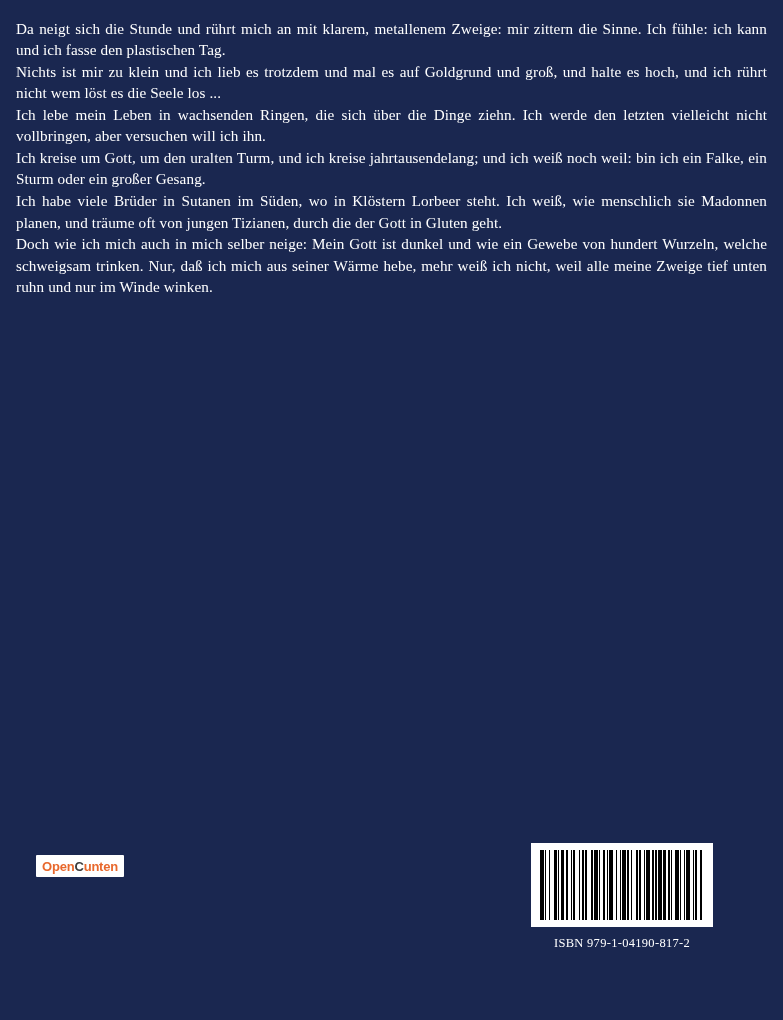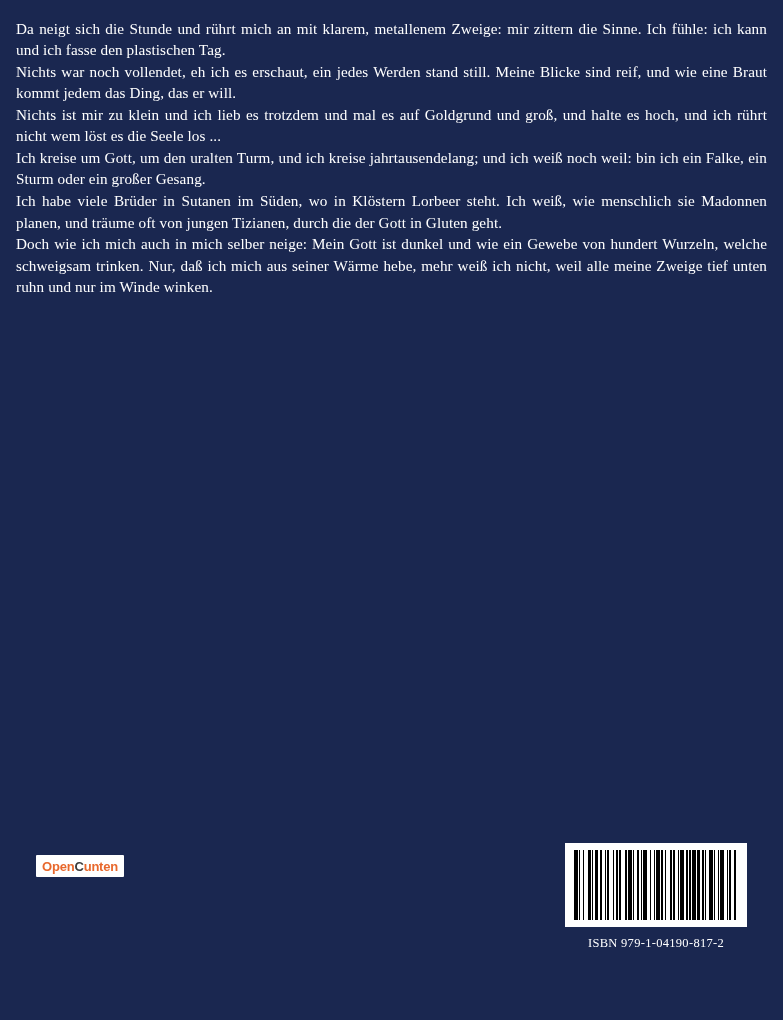--- a/index.html
+++ b/index.html
@@ -52,21 +52,21 @@
     font-size: 13px;
     font-weight: bold;
     letter-spacing: -0.2px;
     white-space: nowrap;
   }
   .logo-text .dark { color: #3c3c3c; }
   .logo-text .accent { color: #e8682c; }
 
   .barcode-area {
     position: absolute;
-    left: 565px;
+    left: 531px;
     top: 843px;
     width: 182px;
   }
   .barcode-box {
     background: #ffffff;
     width: 182px;
     height: 84px;
     display: flex;
     align-items: center;
     justify-content: center;
@@ -93,22 +93,22 @@
     letter-spacing: 0.3px;
   }
 </style>
 </head>
 <body>
 
 <div class="page">
 
   <div class="text-block">
     <p class="para">Da neigt sich die Stunde und rührt mich an mit klarem, metallenem Zweige: mir zittern die Sinne. Ich fühle: ich kann und ich fasse den plastischen Tag.</p>
-    <p class="para">Nichts war noch vollendet, eh ich es erschaut, ein jedes Werden stand still. Meine Blicke sind reif, und wie eine Braut kommt jedem das Ding, das er will.</p>
     <p class="para">Nichts ist mir zu klein und ich lieb es trotzdem und mal es auf Goldgrund und groß, und halte es hoch, und ich rührt nicht wem löst es die Seele los ...</p>
+    <p class="para">Ich lebe mein Leben in wachsenden Ringen, die sich über die Dinge ziehn. Ich werde den letzten vielleicht nicht vollbringen, aber versuchen will ich ihn.</p>
     <p class="para">Ich kreise um Gott, um den uralten Turm, und ich kreise jahrtausendelang; und ich weiß noch weil: bin ich ein Falke, ein Sturm oder ein großer Gesang.</p>
     <p class="para">Ich habe viele Brüder in Sutanen im Süden, wo in Klöstern Lorbeer steht. Ich weiß, wie menschlich sie Madonnen planen, und träume oft von jungen Tizianen, durch die der Gott in Gluten geht.</p>
     <p class="para">Doch wie ich mich auch in mich selber neige: Mein Gott ist dunkel und wie ein Gewebe von hundert Wurzeln, welche schweigsam trinken. Nur, daß ich mich aus seiner Wärme hebe, mehr weiß ich nicht, weil alle meine Zweige tief unten ruhn und nur im Winde winken.</p>
   </div>
 
   <div class="logo">
     <span class="logo-text"><span class="accent">Open</span><span class="dark">C</span><span class="accent">unten</span></span>
   </div>
 
   <div class="barcode-area">

